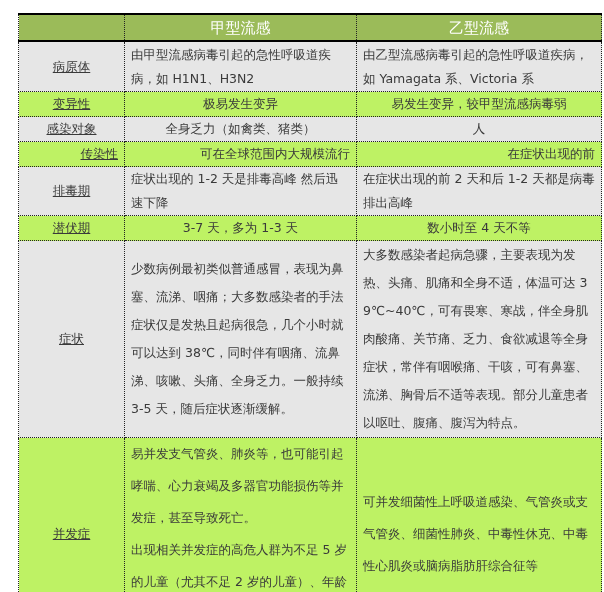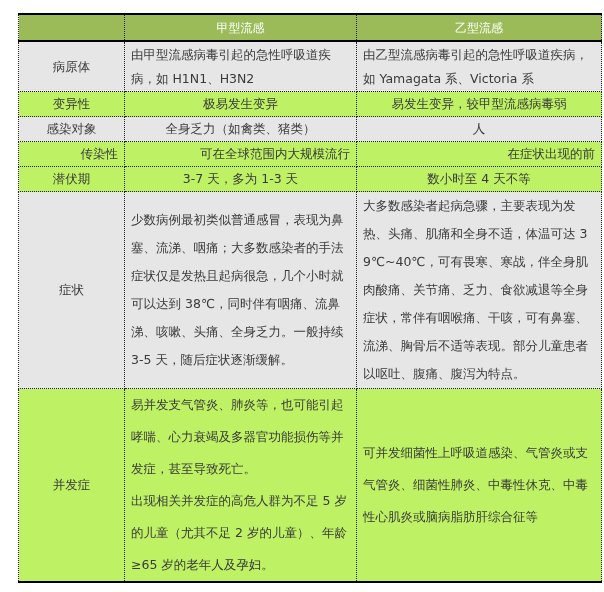--- a/index.html
+++ b/index.html
@@ -15,25 +15,25 @@
   table.cmp col.c2 { width: 232px; }
   table.cmp col.c3 { width: 245px; }
   table.cmp td, table.cmp th {
     border-left: 1px dotted #222; border-right: 1px dotted #222;
     border-top: 1px dotted #222; border-bottom: 1px dotted #222;
     padding: 0 6px; vertical-align: middle; font-weight: normal;
     line-height: 24px; word-break: break-all;
   }
   table.cmp thead th {
     background: #9bbb59; color: #ffffff; height: 25px; text-align: center;
-    border-bottom: 2px solid #000; font-size: 12px;
+    border-bottom: 2px solid #000; font-size: 15px;
   }
   tr.shade td { background: #e6e6e6; }
   tr.plain td { background: #bef264; }
-  td.label { text-align: center; }
+  td.label { text-align: center; text-decoration: underline; }
   td.center { text-align: center; }
   td.left { text-align: left; }
   tr.r-pathogen td { height: 49px; }
   tr.r-variation td { height: 22px; }
   tr.r-target td { height: 23px; }
   tr.r-spread td { height: 23px; text-align: right; }
   tr.r-shed td { height: 48px; }
   tr.r-incub td { height: 23px; }
   tr.r-symptom td { height: 191px; }
   tr.r-symptom td.left, tr.r-symptom td.right-cell { line-height: 28px; }
@@ -70,20 +70,25 @@
     <tr class="shade r-target">
       <td class="label">感染对象</td>
       <td class="center">全身乏力（如禽类、猪类）</td>
       <td class="center">人</td>
     </tr>
     <tr class="plain r-spread">
       <td class="label">传染性</td>
       <td class="center">可在全球范围内大规模流行</td>
       <td class="center">在症状出现的前</td>
     </tr>
+    <tr class="shade r-shed">
+      <td class="label">排毒期</td>
+      <td class="left">症状出现的 1-2 天是排毒高峰 然后迅速下降</td>
+      <td class="left">在症状出现的前 2 天和后 1-2 天都是病毒排出高峰</td>
+    </tr>
     <tr class="plain r-incub">
       <td class="label">潜伏期</td>
       <td class="center">3-7 天，多为 1-3 天</td>
       <td class="center">数小时至 4 天不等</td>
     </tr>
     <tr class="shade r-symptom">
       <td class="label">症状</td>
       <td class="left">少数病例最初类似普通感冒，表现为鼻塞、流涕、咽痛；大多数感染者的手法症状仅是发热且起病很急，几个小时就可以达到 38℃，同时伴有咽痛、流鼻涕、咳嗽、头痛、全身乏力。一般持续 3-5 天，随后症状逐渐缓解。</td>
       <td class="left right-cell">大多数感染者起病急骤，主要表现为发热、头痛、肌痛和全身不适，体温可达 39℃~40℃，可有畏寒、寒战，伴全身肌肉酸痛、关节痛、乏力、食欲减退等全身症状，常伴有咽喉痛、干咳，可有鼻塞、流涕、胸骨后不适等表现。部分儿童患者以呕吐、腹痛、腹泻为特点。</td>
     </tr>

